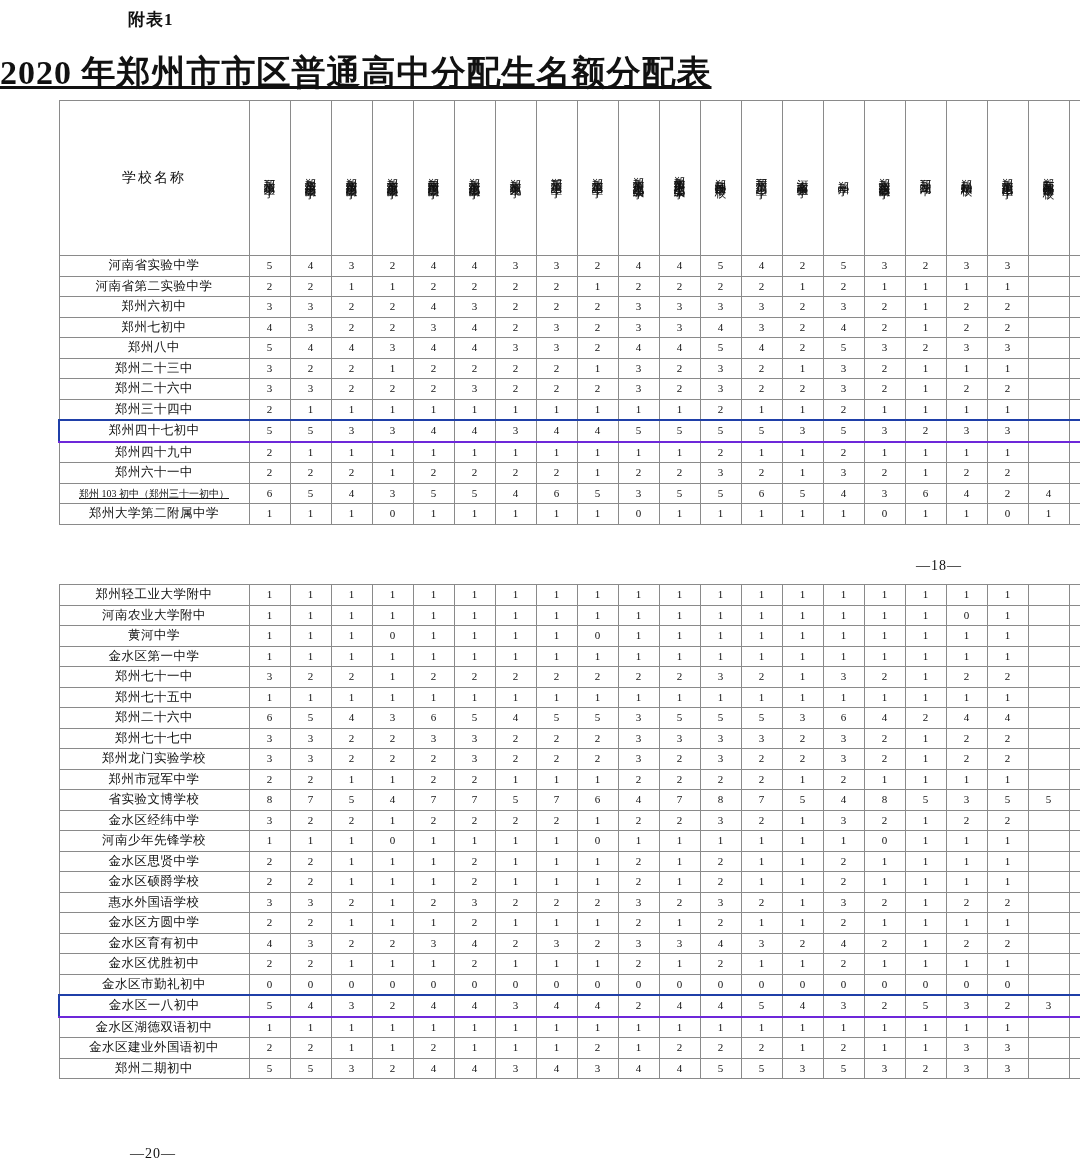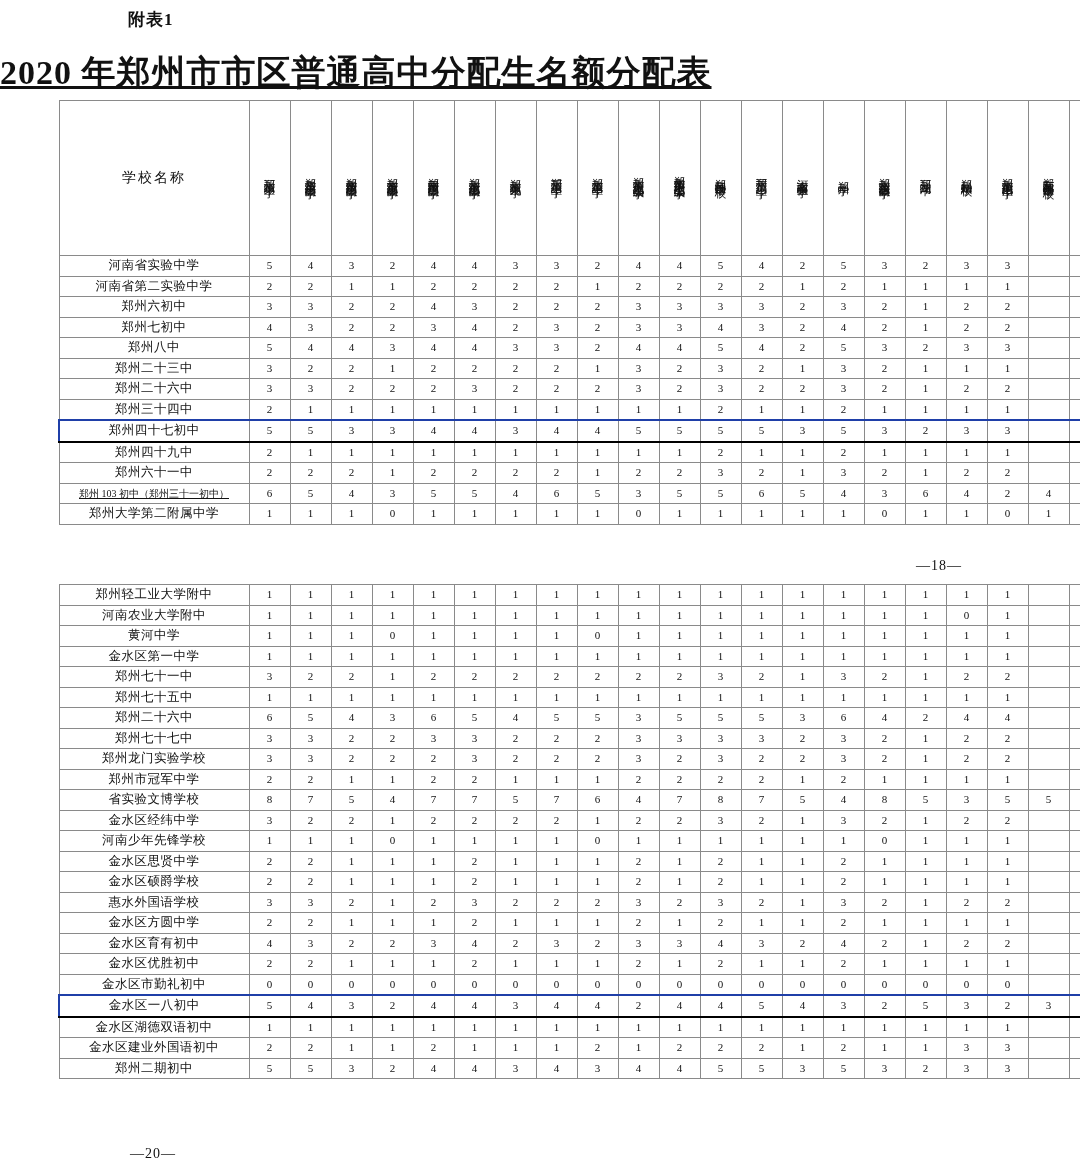--- a/index.html
+++ b/index.html
@@ -77,21 +77,21 @@
     font-weight:normal;
     letter-spacing:2px;
     vertical-align:middle;
   }
   thead th.htotal{
     font-size:12px;letter-spacing:1px;vertical-align:middle;
   }
 
   tr.hl td{
     border-top:2px solid #1f3fa8;
-    border-bottom:2px solid #000000;
+    border-bottom:2px solid #6d28d9;
   }
   tr.hl td:first-child{border-left:2px solid #1f3fa8;}
   tr.hl td:last-child{border-right:2px solid #1f3fa8;}
 
   .page-num{
     position:absolute;font-size:14px;letter-spacing:1px;
   }
   #page-num-19{right:22px;top:558px;}
   #page-num-20{left:130px;top:1146px;text-align:right;}
 </style>

